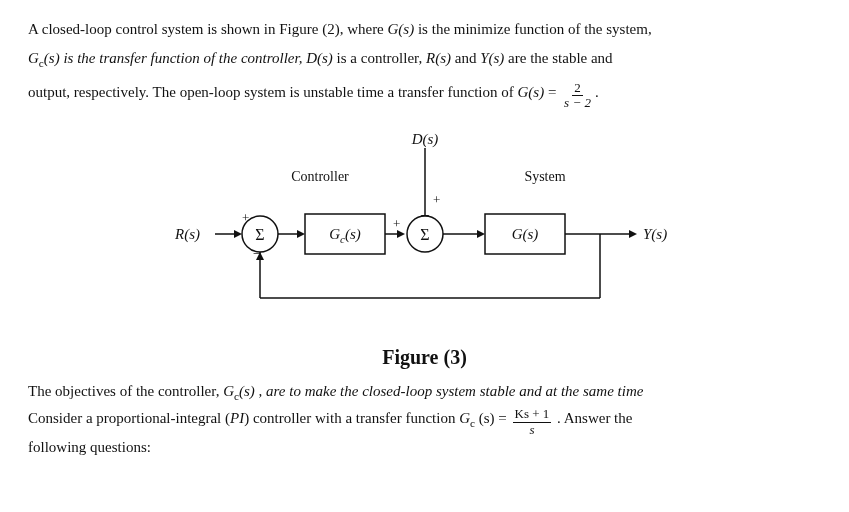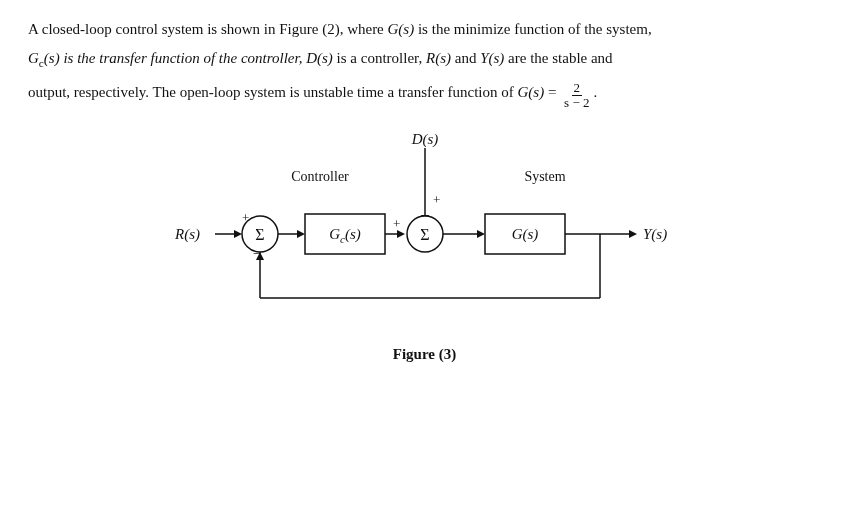--- a/index.html
+++ b/index.html
@@ -28,21 +28,21 @@
       margin: 18px 0 10px 0;
     }
 
     .diagram-svg {
       display: block;
     }
 
     .figure-label {
       text-align: center;
       font-weight: bold;
-      font-size: 15px;
+      font-size: 20px;
       margin-top: 6px;
       margin-bottom: 10px;
     }
 
     .bottom-text {
       line-height: 1.6;
     }
 
     sub {
       font-size: 0.75em;
@@ -62,20 +62,21 @@
     }
     .inline-frac .num {
       border-bottom: 1px solid #111;
       padding: 0 2px;
       text-align: center;
       white-space: nowrap;
     }
     .inline-frac .den {
       padding: 0 2px;
       text-align: right;
+      font-style: italic;
     }
   </style>
 </head>
 <body>
 
 <div class="text-block">
   <span>A closed-loop control system is shown in Figure (2), where </span><span class="italic">G(s)</span><span> is the minimize function of the system,</span>
 </div>
 <div class="text-block">
   <span>
@@ -144,13 +145,25 @@
 
     <line x1="115" y1="172" x2="115" y2="126" stroke="#111" stroke-width="1.5"></line>
     <polygon points="115,126 111,134 119,134" fill="#111"></polygon>
 
   </svg>
 </div>
 
 <div class="figure-label">Figure (3)</div>
 
 <div class="bottom-text">
+  <div>
+    <span>The objectives of the controller, </span><span class="italic">G</span><sub>c</sub><span class="italic">(s) , are to make the closed-loop system stable and at the same time</span>
+  </div>
+  <div>
+    <span>Consider a proportional-integral (</span><span class="italic">PI</span><span>) controller with a transfer function  </span><span class="italic">G</span><sub>c</sub><span> (s) =</span>
+    <span class="inline-frac">
+      <span class="num">Ks + 1</span>
+      <span class="den">s</span>
+    </span>
+    <span>. Answer the</span>
+  </div>
+  <div>following questions:</div>
 </div>
 
 </body></html>

